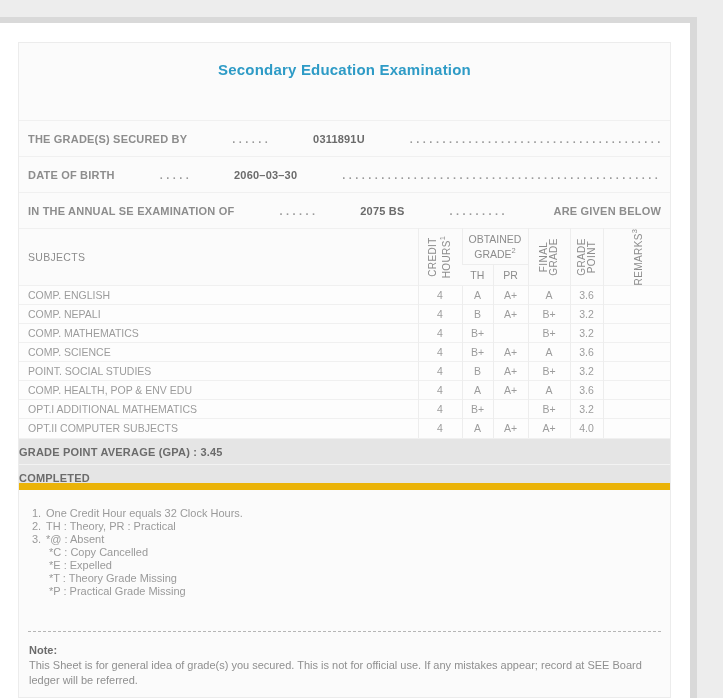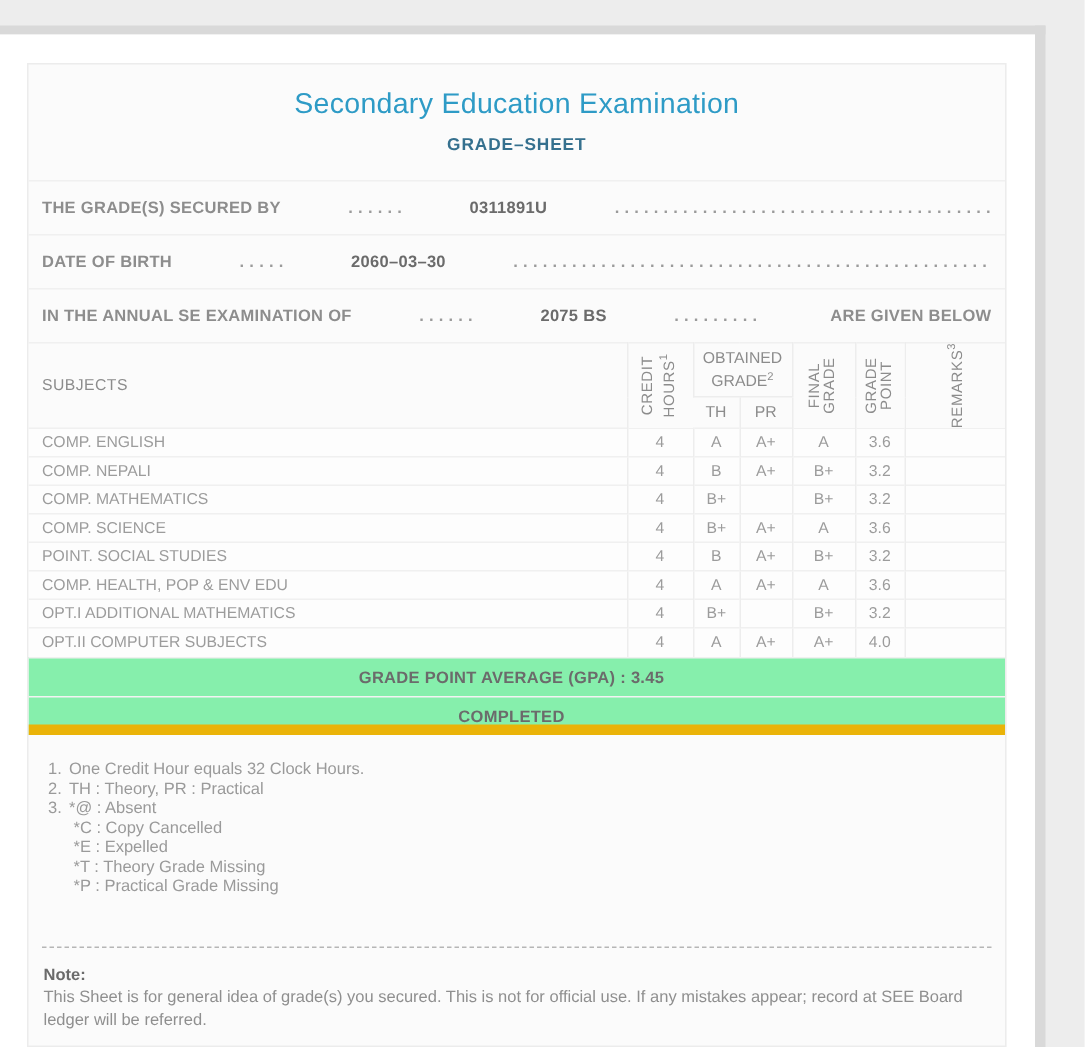--- a/index.html
+++ b/index.html
@@ -12,21 +12,21 @@
   }
   .shadow-top { position:absolute; left:0; top:17px; width:697px; height:6px; background:#d9d9d9; }
   .shadow-right { position:absolute; left:690px; top:17px; width:7px; height:681px; background:#d9d9d9; }
   .page { position:absolute; left:0; top:23px; width:690px; height:675px; background:#ffffff; }
   .card {
     position:absolute; left:18px; top:19px; width:653px; height:656px;
     background:#fbfbfb; border:1px solid #ececec; overflow:hidden;
   }
   
   .doc-header { height:77px; text-align:center; padding-top:15px; }
-  .doc-title { font-size:19px; font-weight:normal; color:#2e9bc6; line-height:24px; letter-spacing:0.2px; }
+  .doc-title { font-size:15px; font-weight:bold; color:#2e9bc6; line-height:24px; letter-spacing:0.2px; }
   .doc-subtitle { font-size:11.5px; font-weight:bold; color:#35708e; margin-top:9px; letter-spacing:0.6px; }
   
   .stmt {
     display:flex; align-items:center; height:36px; padding:0 9px;
     border-top:1px solid #f0f0f0; font-size:11px; color:#8d8d8d;
     white-space:nowrap; overflow:hidden; font-weight:bold; letter-spacing:0.2px;gap:40px;
   }
   .stmt .dots { color:#9a9a9a; padding:0 5px; }
   .stmt .stmt-value { color:#6b6b6b; font-weight:bold; }
   .stmt .leader { flex:1; overflow:hidden; white-space:nowrap; color:#9a9a9a; padding-left:5px; }
@@ -57,22 +57,22 @@
   table.grades col.c-gp { width:33px; }
   table.grades col.c-rem { width:67px; }
   table.grades th + th, table.grades td + td { border-left:1px solid #ededed; }
   tbody td {
     height:19px; font-size:10.5px; color:#9c9c9c; text-align:center;
     background:#fdfdfd; border-top:1px solid #f0f0f0;
   }
   tbody td.subject { text-align:left; padding-left:9px; }
   
   .gpa-row, .status-row {
-    background:#86efac; border-top:1px solid #f0f0f0; height:26px; line-height:26px;
-    text-align:center; padding-right:7px; font-size:11px; font-weight:bold; color:#6b6b6b;
+    background:#e5e5e5; border-top:1px solid #f0f0f0; height:26px; line-height:26px;
+    text-align:left; padding-right:7px; font-size:11px; font-weight:bold; color:#6b6b6b;
     letter-spacing:0.2px;
   }
   .status-row { border-top:1px solid #f3f3f3; border-bottom:7px solid #eab308; }
   
   .footnotes { padding:17px 0 0 13px; font-size:11px; color:#9a9a9a; line-height:13px; }
   .fn-num { display:inline-block; width:14px; }
   .fn-sub { padding-left:17px; }
   
   .dashed-divider { margin:33px 9px 0 9px; border-top:1px dashed #b6b6b6; height:0; }
   .note { padding:12px 12px 0 10px; }
@@ -83,21 +83,20 @@
 <body>
 
 <div class="shadow-top"></div>
 <div class="shadow-right"></div>
 
 <div class="page">
   <div class="card">
 
     <div class="doc-header">
       <div class="doc-title">Secondary Education Examination</div>
-      <div class="doc-subtitle">GRADE–SHEET</div>
     </div>
 
     <div class="stmt">
       <span class="stmt-label">THE GRADE(S) SECURED BY</span>
       <span class="dots">. . . . . .</span>
       <span class="stmt-value">0311891U</span>
       <span class="leader">. . . . . . . . . . . . . . . . . . . . . . . . . . . . . . . . . . . . . . . . . . . . . . . . . . . . . . . . . . . . . . . . . . . . . . . . . . . . . . . .</span>
     </div>
 
     <div class="stmt">

